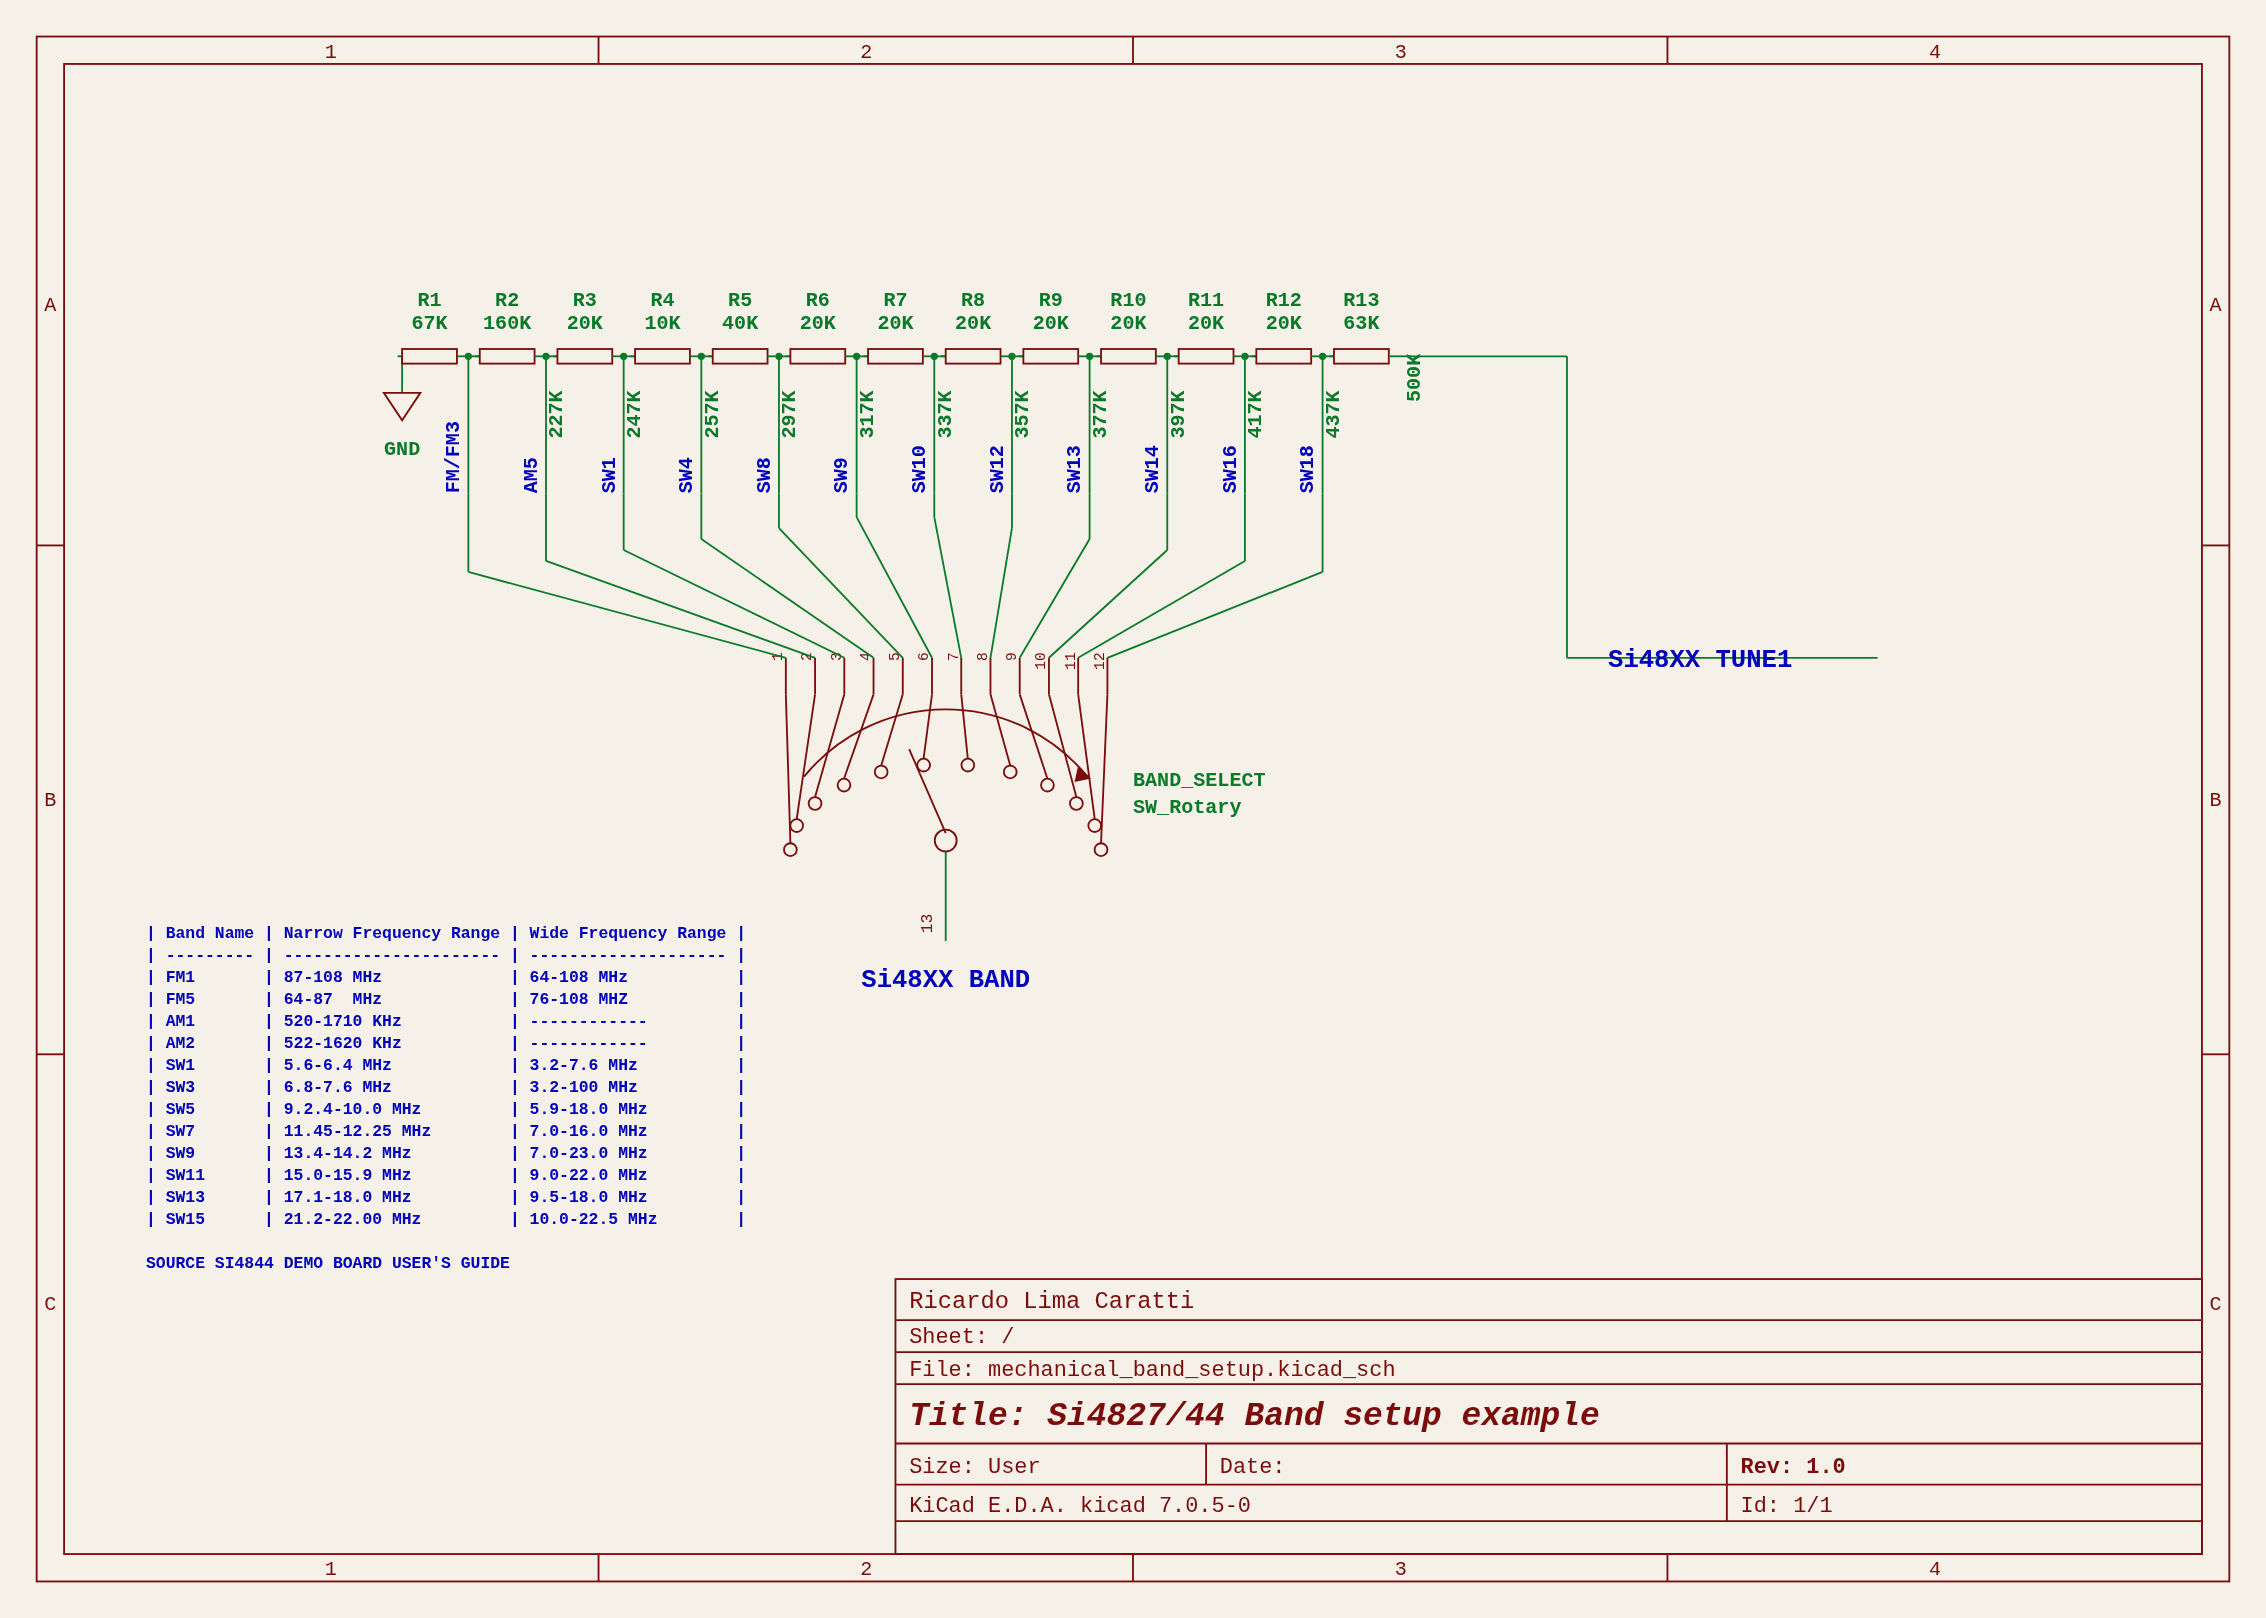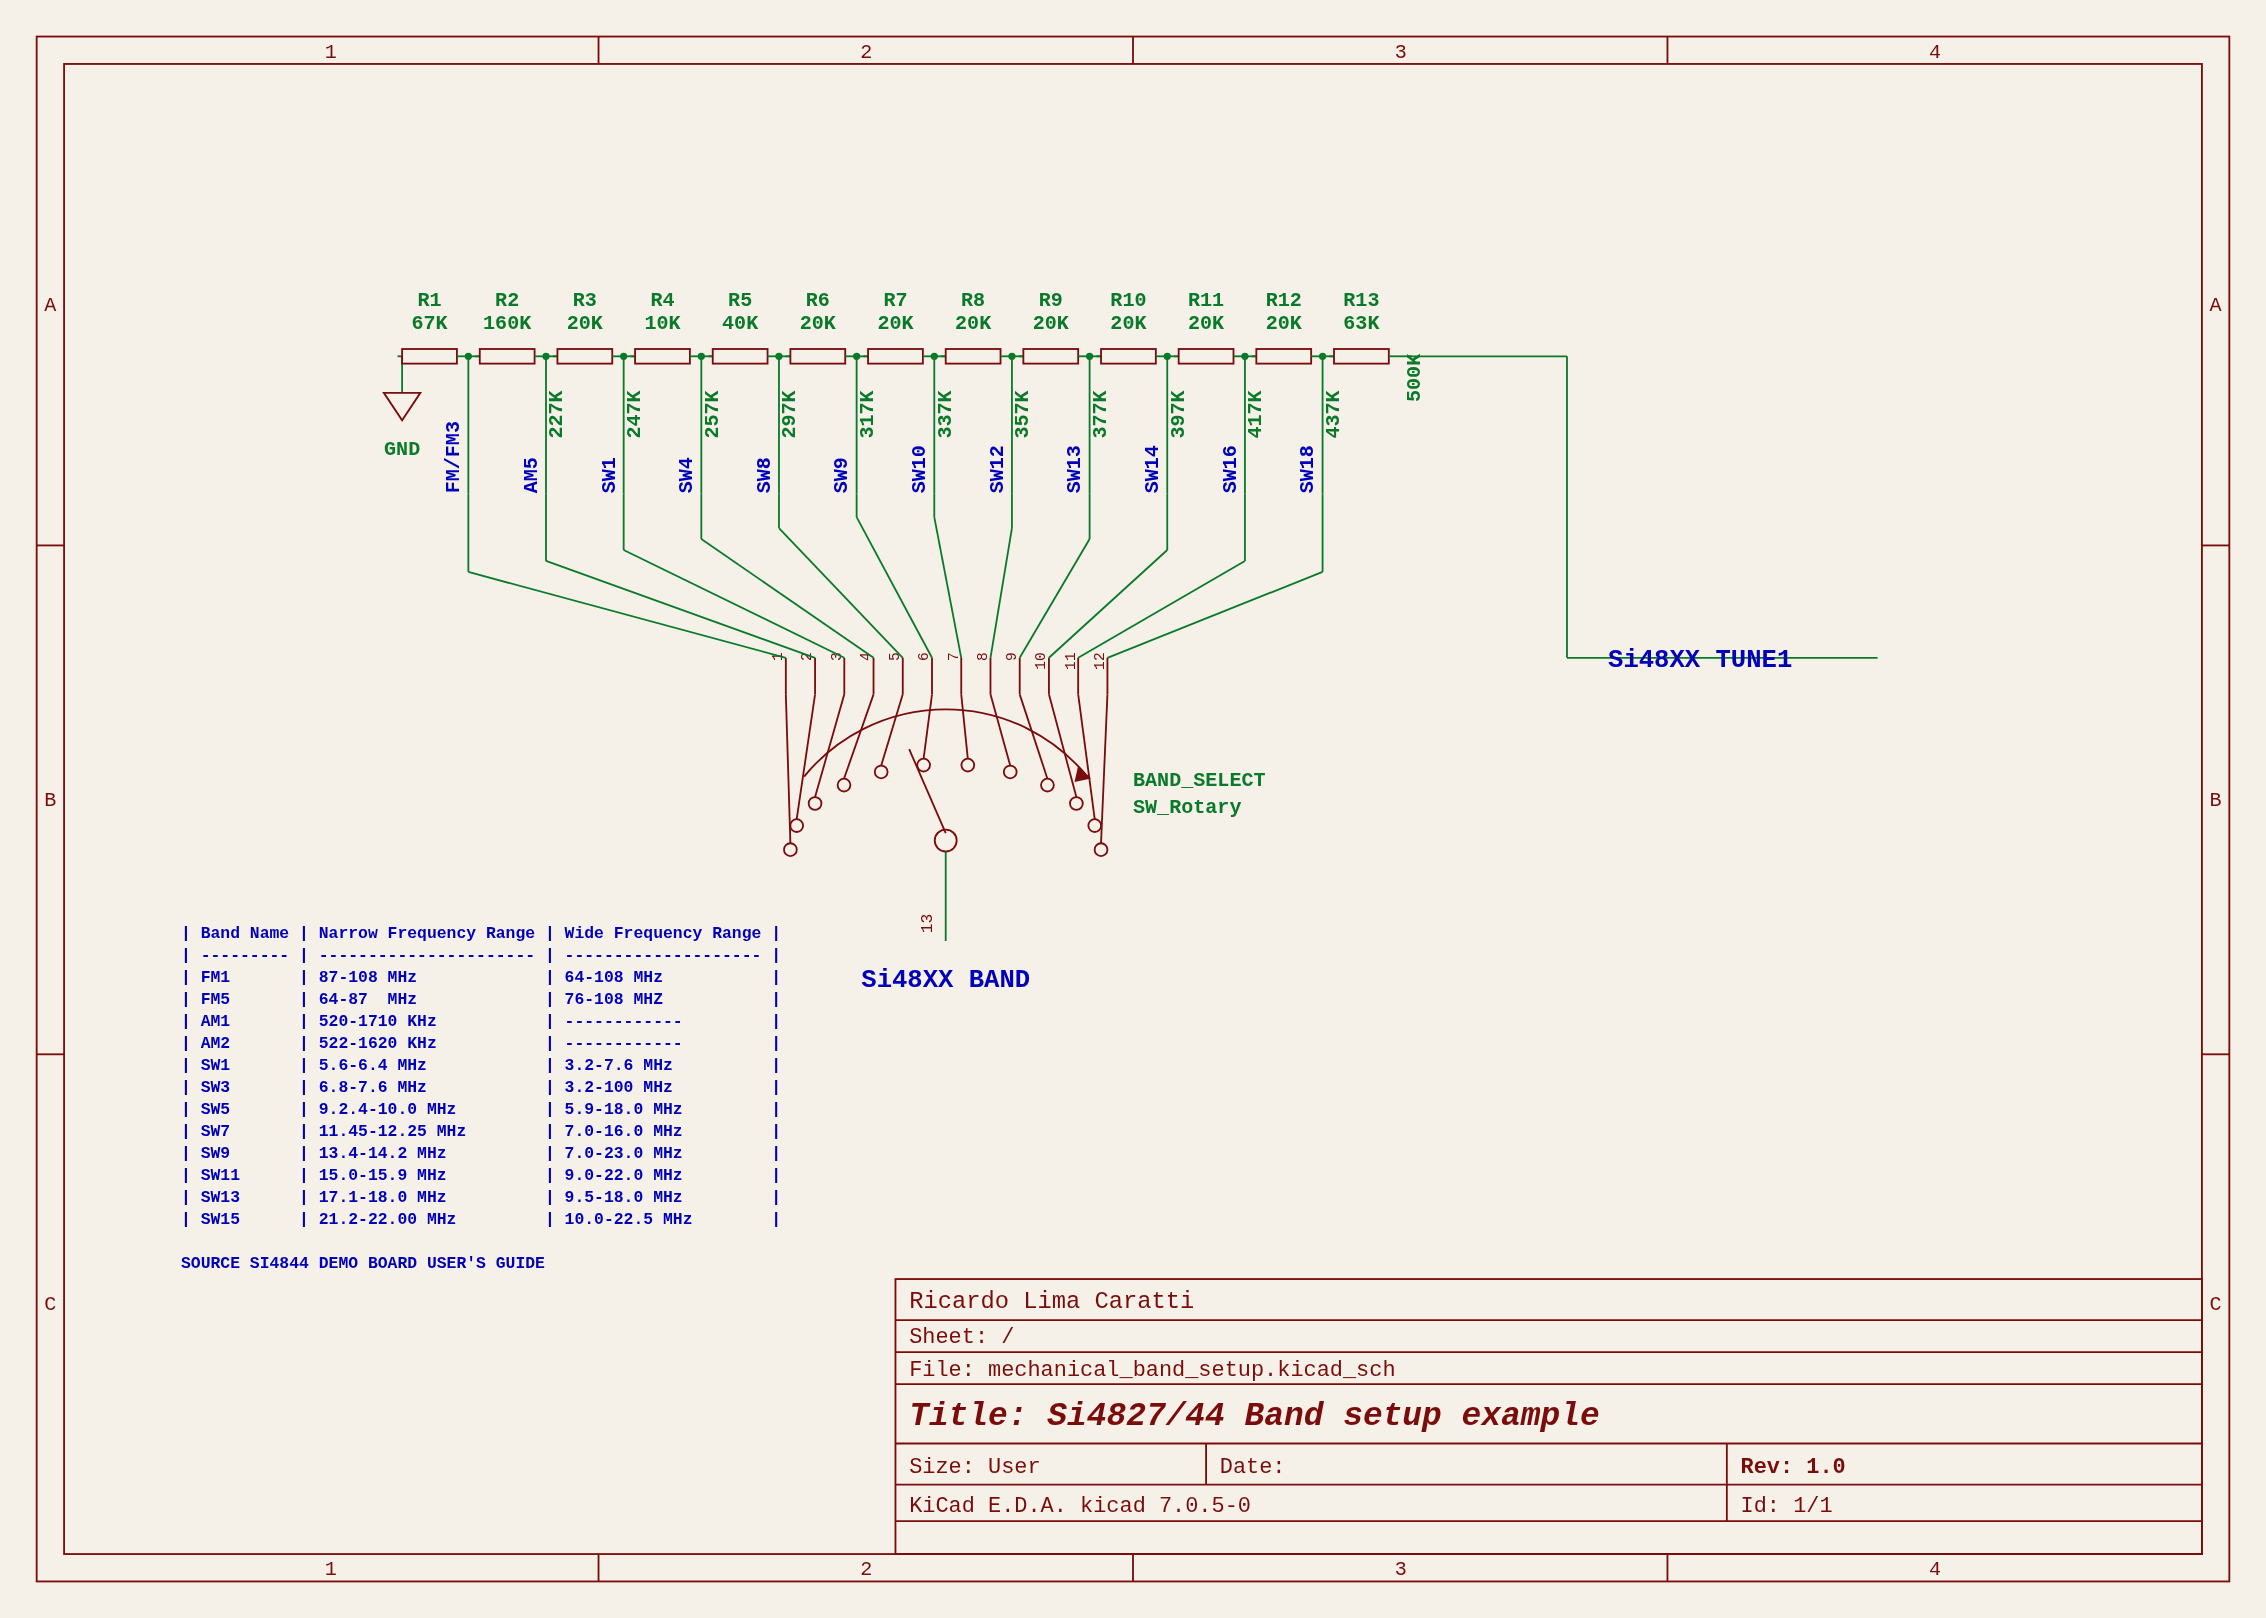--- a/index.html
+++ b/index.html
@@ -326,21 +326,21 @@
     <text x="995" y="1560" class="maroon-t" font-size="36" font-weight="bold" font-style="italic"><tspan>Title: </tspan><tspan>Si4827/44 Band setup example</tspan></text>
     <text x="995" y="1612" class="maroon-t" font-size="24">Size: User</text>
     <text x="1335" y="1612" class="maroon-t" font-size="24">Date:</text>
     <text x="1905" y="1612" class="maroon-t" font-size="24" font-weight="bold">Rev: 1.0</text>
     <text x="995" y="1655" class="maroon-t" font-size="24">KiCad E.D.A.  kicad 7.0.5-0</text>
     <text x="1905" y="1655" class="maroon-t" font-size="24">Id: 1/1</text>
   </g>
 
 </svg>
 
-<div class="pre-table" style="left:146px; top:923px;margin-left:35px;" id="freq-table">| Band Name | Narrow Frequency Range | Wide Frequency Range |
+<div class="pre-table" style="left:146px; top:923px;" id="freq-table">| Band Name | Narrow Frequency Range | Wide Frequency Range |
 | --------- | ---------------------- | -------------------- |
 | FM1       | 87-108 MHz             | 64-108 MHz           |
 | FM5       | 64-87  MHz             | 76-108 MHZ           |
 | AM1       | 520-1710 KHz           | ------------         |
 | AM2       | 522-1620 KHz           | ------------         |
 | SW1       | 5.6-6.4 MHz            | 3.2-7.6 MHz          |
 | SW3       | 6.8-7.6 MHz            | 3.2-100 MHz          |
 | SW5       | 9.2.4-10.0 MHz         | 5.9-18.0 MHz         |
 | SW7       | 11.45-12.25 MHz        | 7.0-16.0 MHz         |
 | SW9       | 13.4-14.2 MHz          | 7.0-23.0 MHz         |

